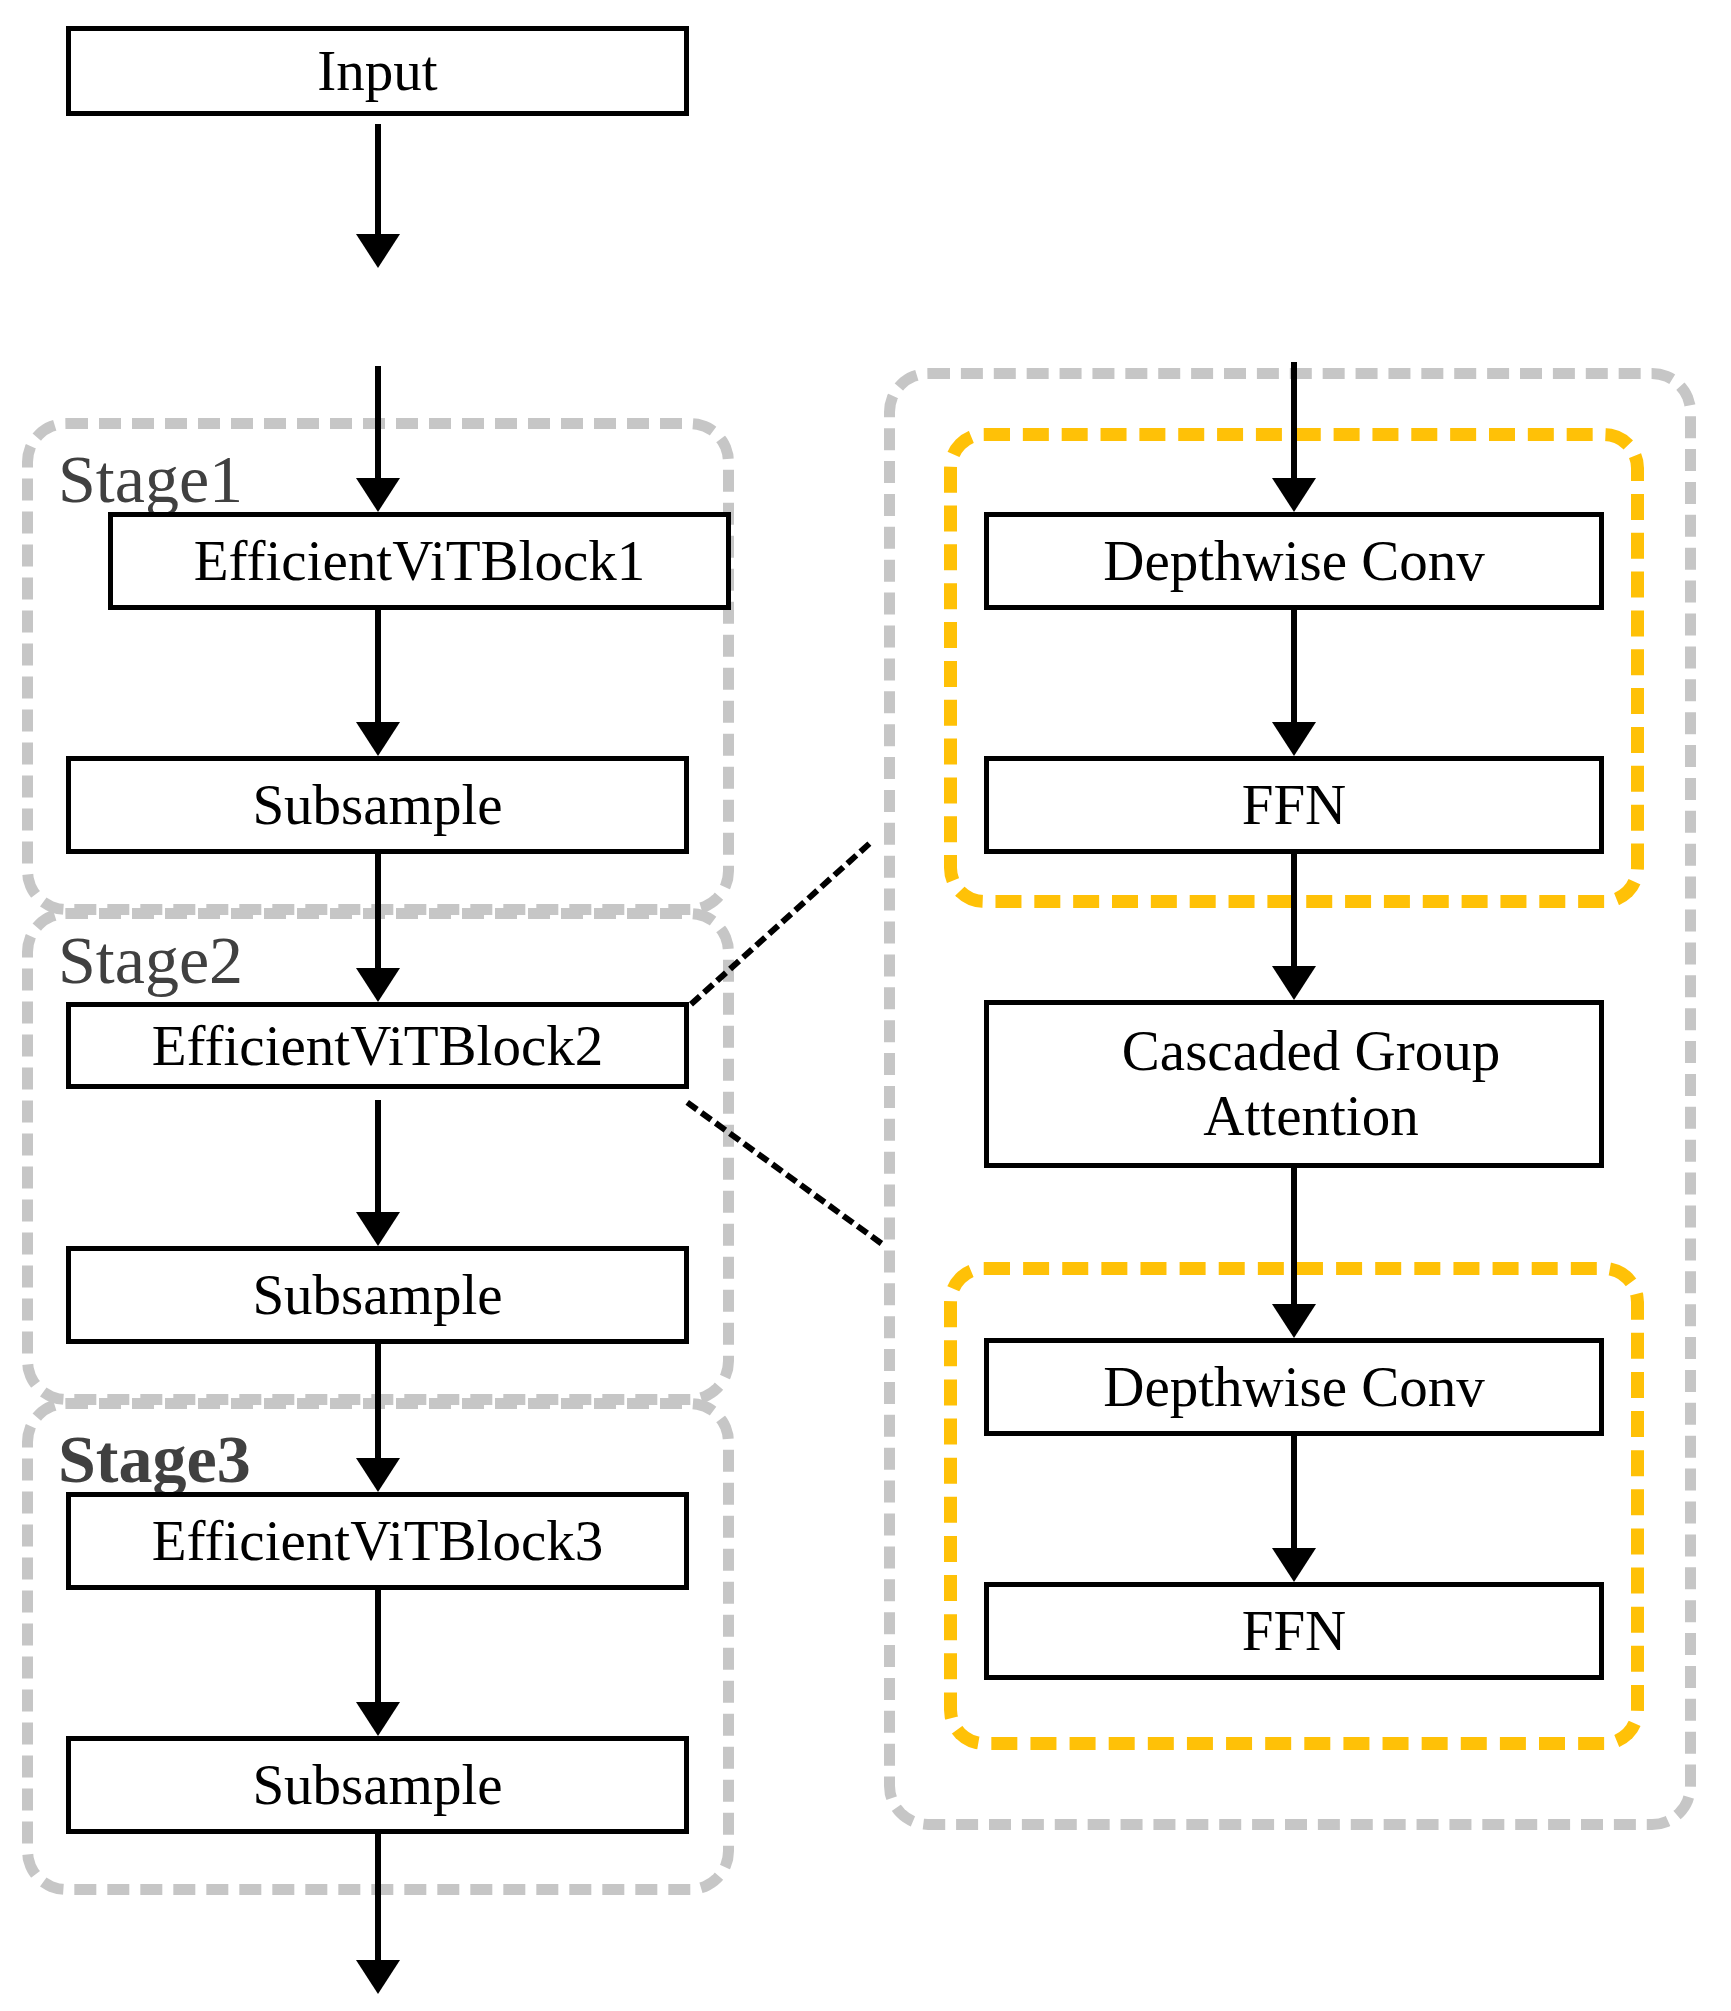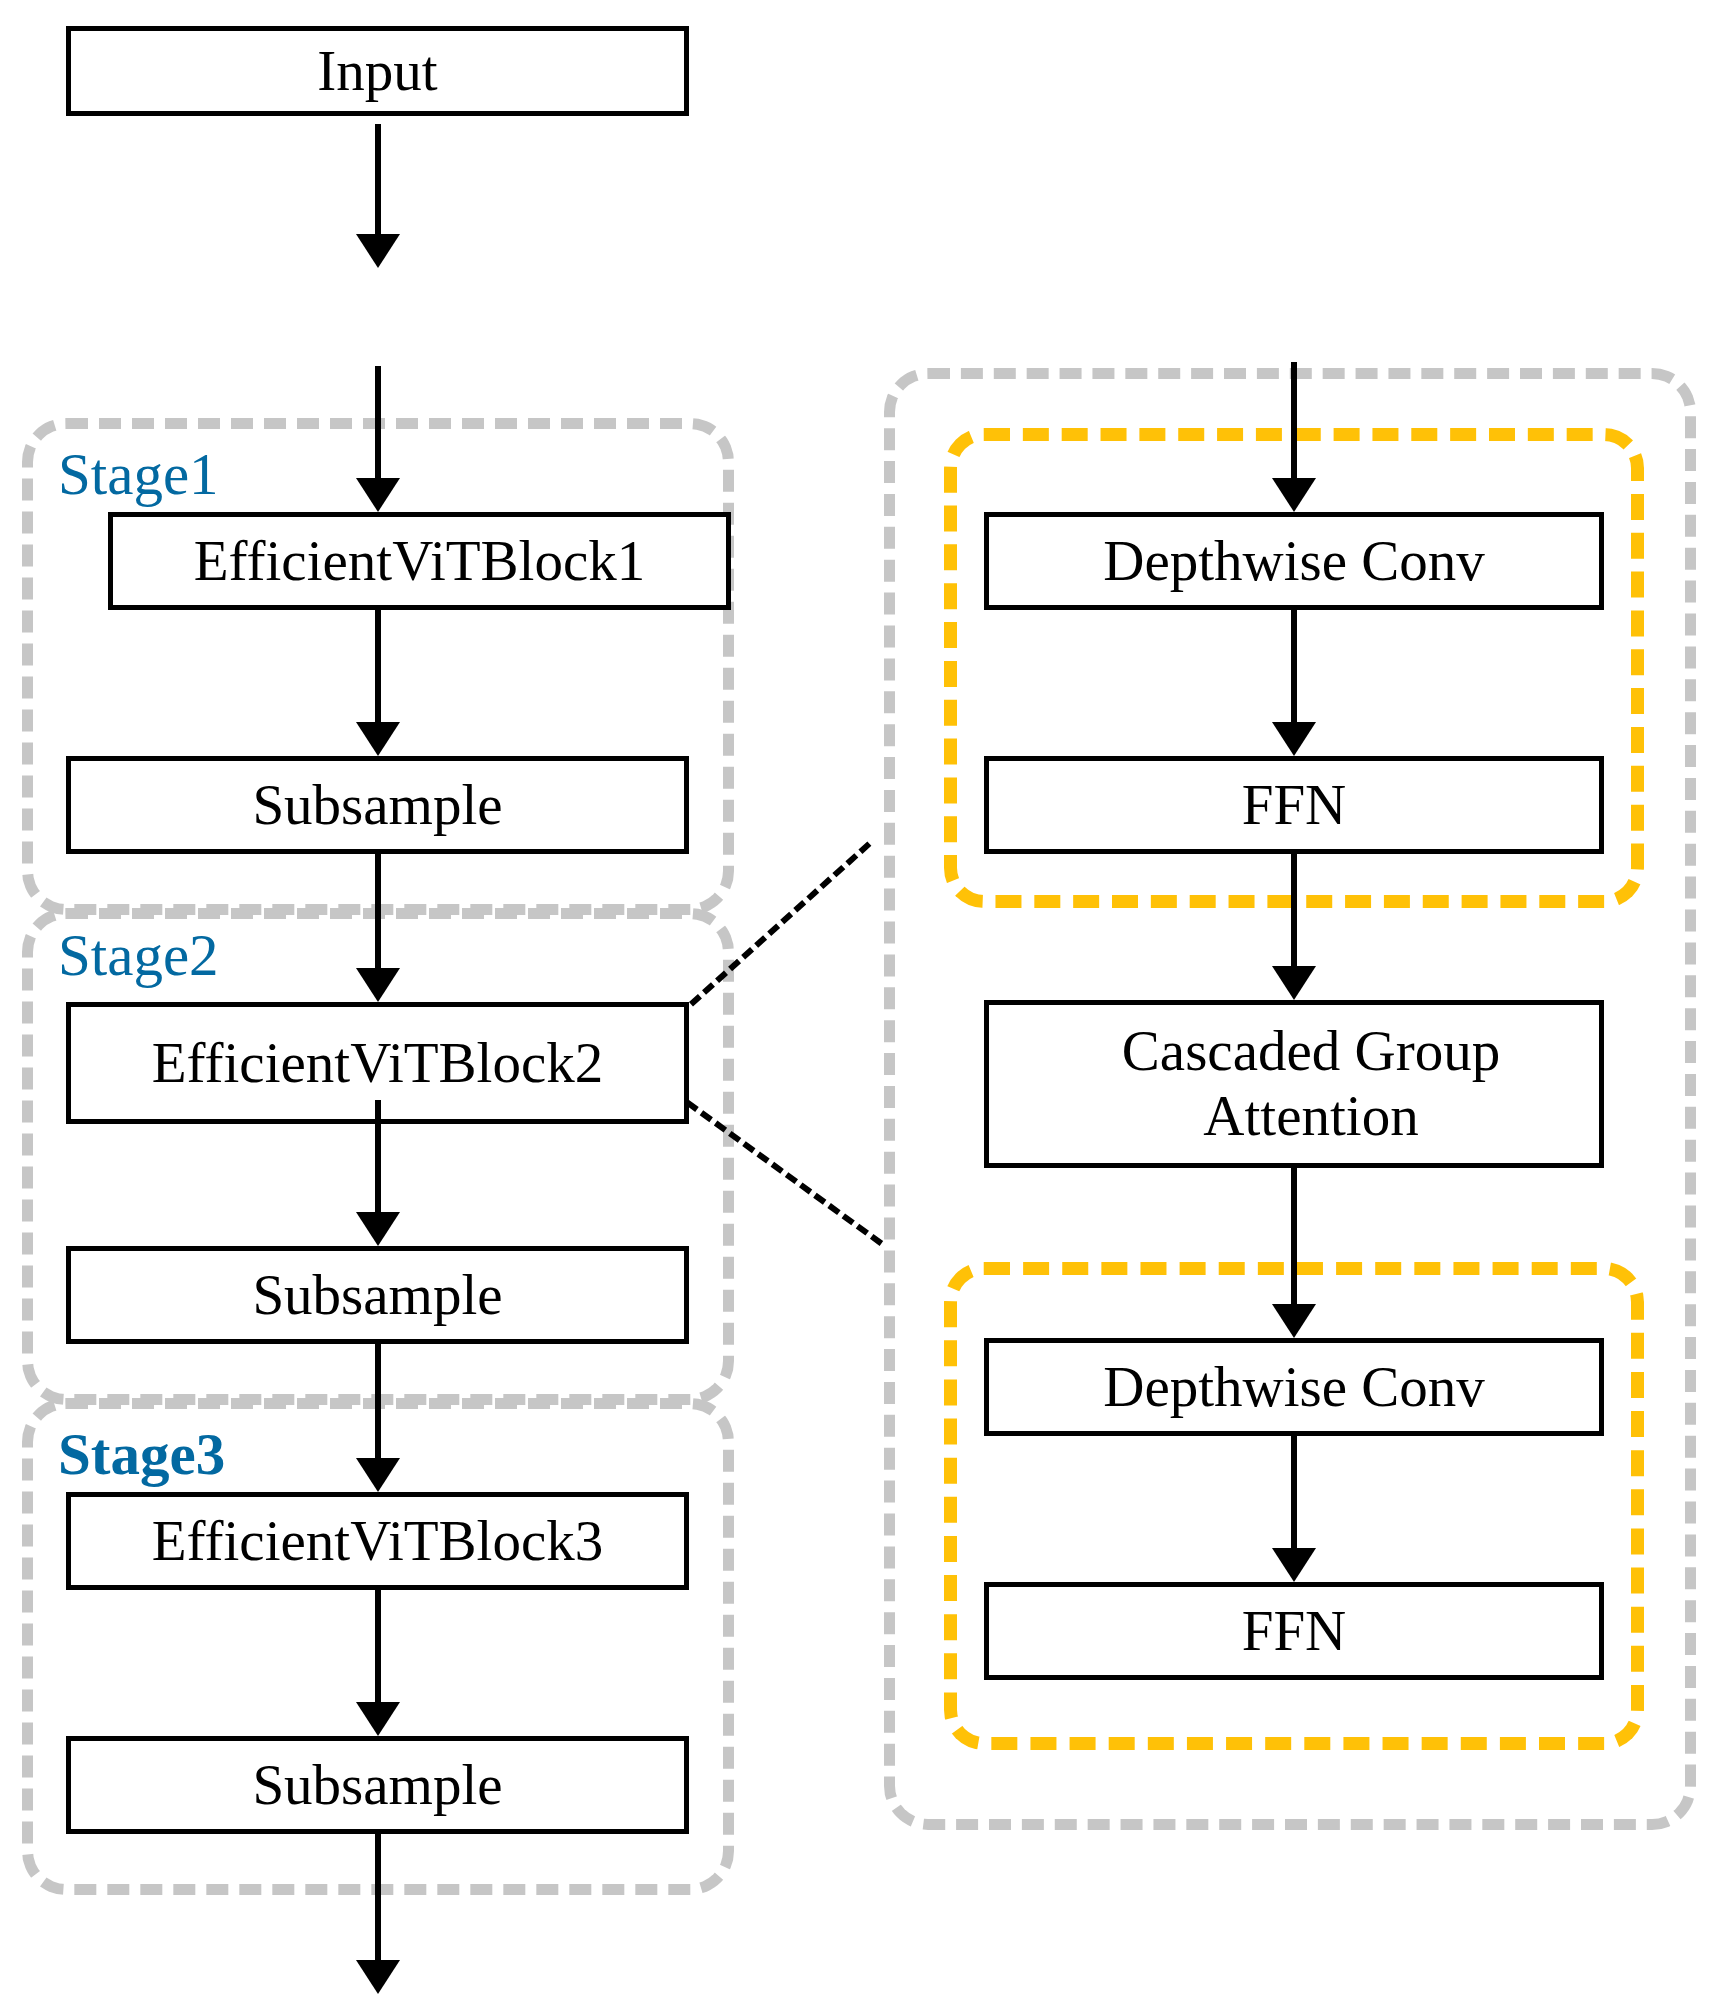--- a/index.html
+++ b/index.html
@@ -39,22 +39,22 @@
     z-index:1;
   }
   .group.accent{
     border-color:#ffc107;
     border-width:13px;
     border-radius:40px;
     z-index:2;
   }
   .group-label{
     position:absolute;
-    font-size:59px;
-    color:#0369a1;
+    font-size:68px;
+    color:#404040;
     background:transparent;
     z-index:5;
     white-space:nowrap;
   }
 
   
   .arrow{
     position:absolute;
     z-index:7;
   }
@@ -96,21 +96,21 @@
   <div class="group-label" style="left:58px; top:921px;">Stage2</div>
   <div class="group-label" style="left:58px; top:1420px;font-weight:bold;">Stage3</div>
 
   <div class="box" style="left:66px; top:26px; width:623px; height:90px;">Input</div>
 
 
   <div class="box" style="left:66px; top:512px; width:623px; height:98px;margin-left:42px;">EfficientViTBlock1</div>
 
   <div class="box" style="left:66px; top:756px; width:623px; height:98px;">Subsample</div>
 
-  <div class="box" style="left:66px; top:1002px; width:623px; height:122px;">EfficientViTBlock2</div>
+  <div class="box" style="left:66px; top:1002px; width:623px; height:87px;">EfficientViTBlock2</div>
 
   <div class="box" style="left:66px; top:1246px; width:623px; height:98px;">Subsample</div>
 
   <div class="box" style="left:66px; top:1492px; width:623px; height:98px;">EfficientViTBlock3</div>
 
   <div class="box" style="left:66px; top:1736px; width:623px; height:98px;">Subsample</div>
 
   <div class="arrow" style="left:375px; top:124px; height:144px;">
     <div class="shaft" style="height:112px;"></div>
     <div class="head" style="top:110px;"></div>

